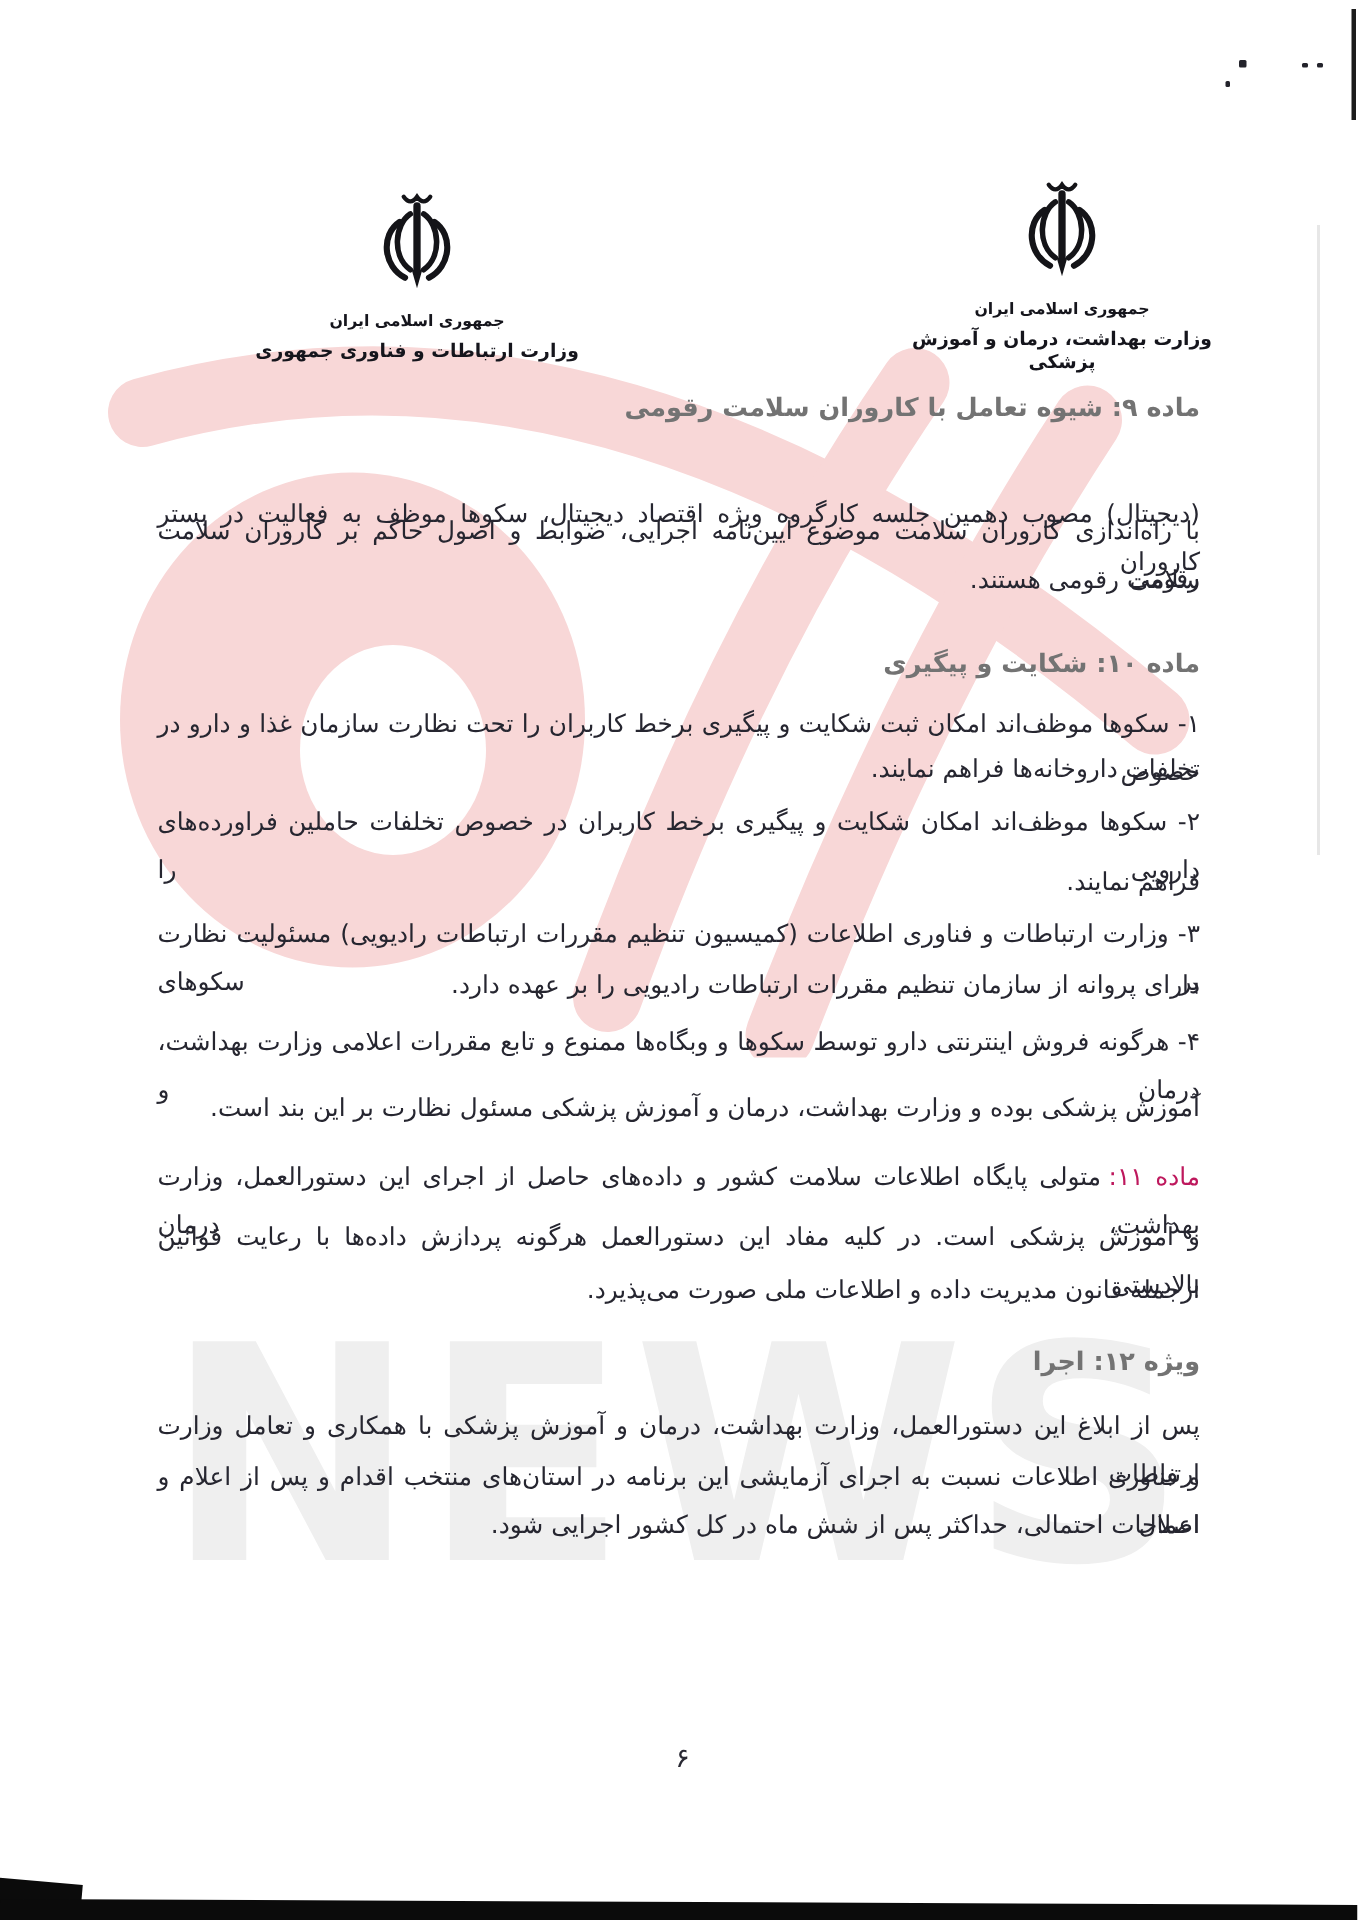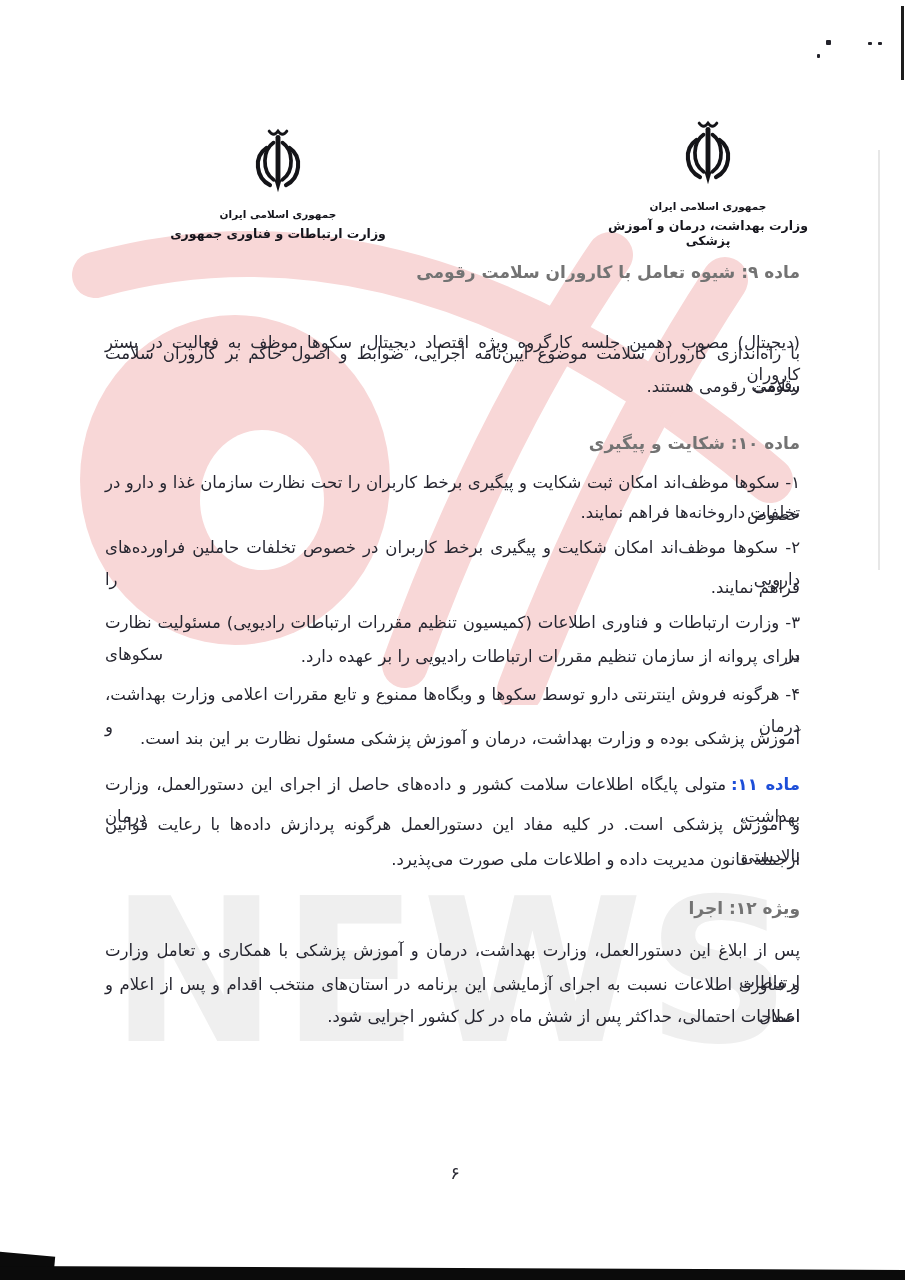--- a/index.html
+++ b/index.html
@@ -33,21 +33,21 @@
   .content{position:absolute;inset:0;z-index:2;}
   .line{
     position:absolute;left:105px;width:695px;
     direction:rtl;unicode-bidi:embed;
     font-size:16.5px;line-height:32px;
     text-align:right;white-space:nowrap;
   }
   .fill{text-align:justify;text-align-last:justify;white-space:normal;}
   .head{font-weight:700;font-size:17px;color:#737373;white-space:nowrap;}
   .hang{padding-right:24px;}
-  .lbl{font-weight:700;color:#1d4ed8;margin-left:5px;}
+  .lbl{font-weight:400;color:#be185d;margin-left:5px;}
   
   .y-h9{top:256px;}  .y-a9l1{top:302px;margin-top:36px;} .y-a9l2{top:327px;} .y-a9l3{top:371px;}
   .y-h10{top:427px;} .y-i1l1{top:467px;} .y-i1l2{top:497px;}
   .y-i2l1{top:532px;} .y-i2l2{top:572px;}
   .y-i3l1{top:607px;} .y-i3l2{top:641px;}
   .y-i4l1{top:679px;} .y-i4l2{top:723px;}
   .y-a11l1{top:769px;} .y-a11l2{top:809px;} .y-a11l3{top:844px;}
   .y-h12{top:892px;}  .y-a12l1{top:935px;} .y-a12l2{top:969px;} .y-a12l3{top:1001px;}
   
   .page-number{

